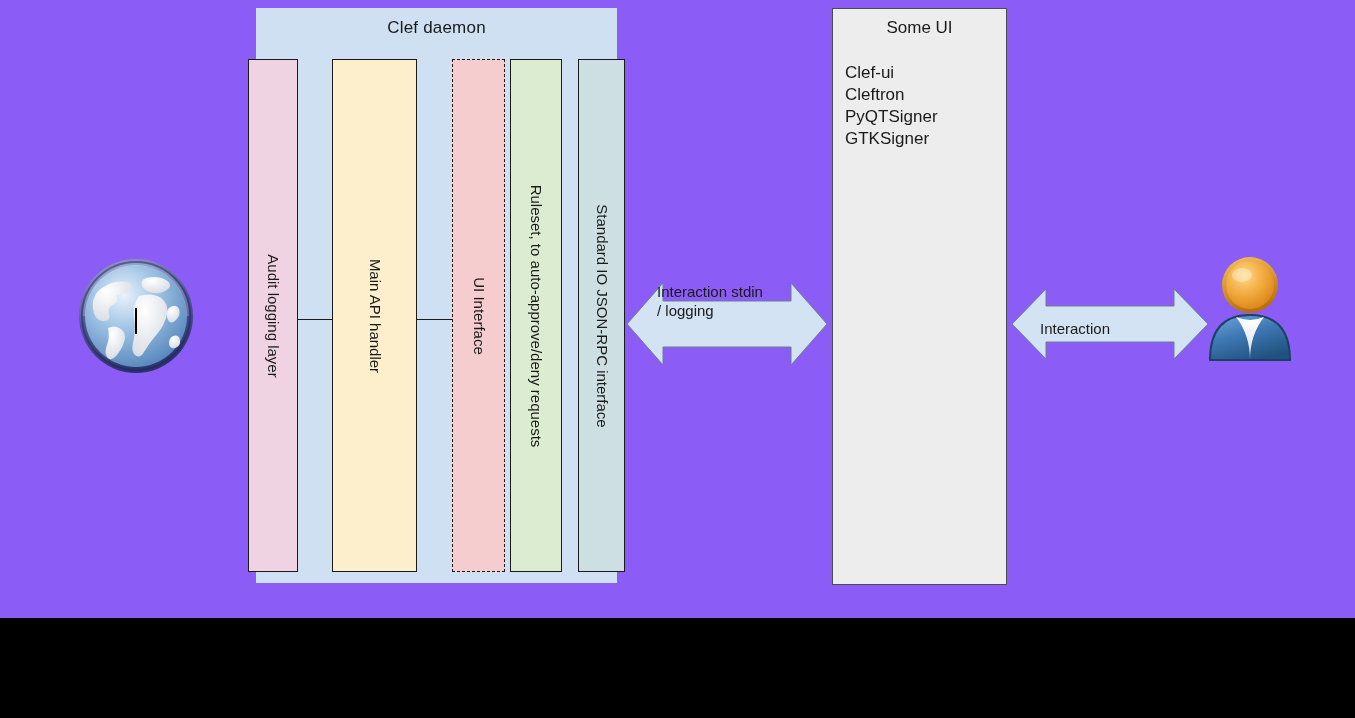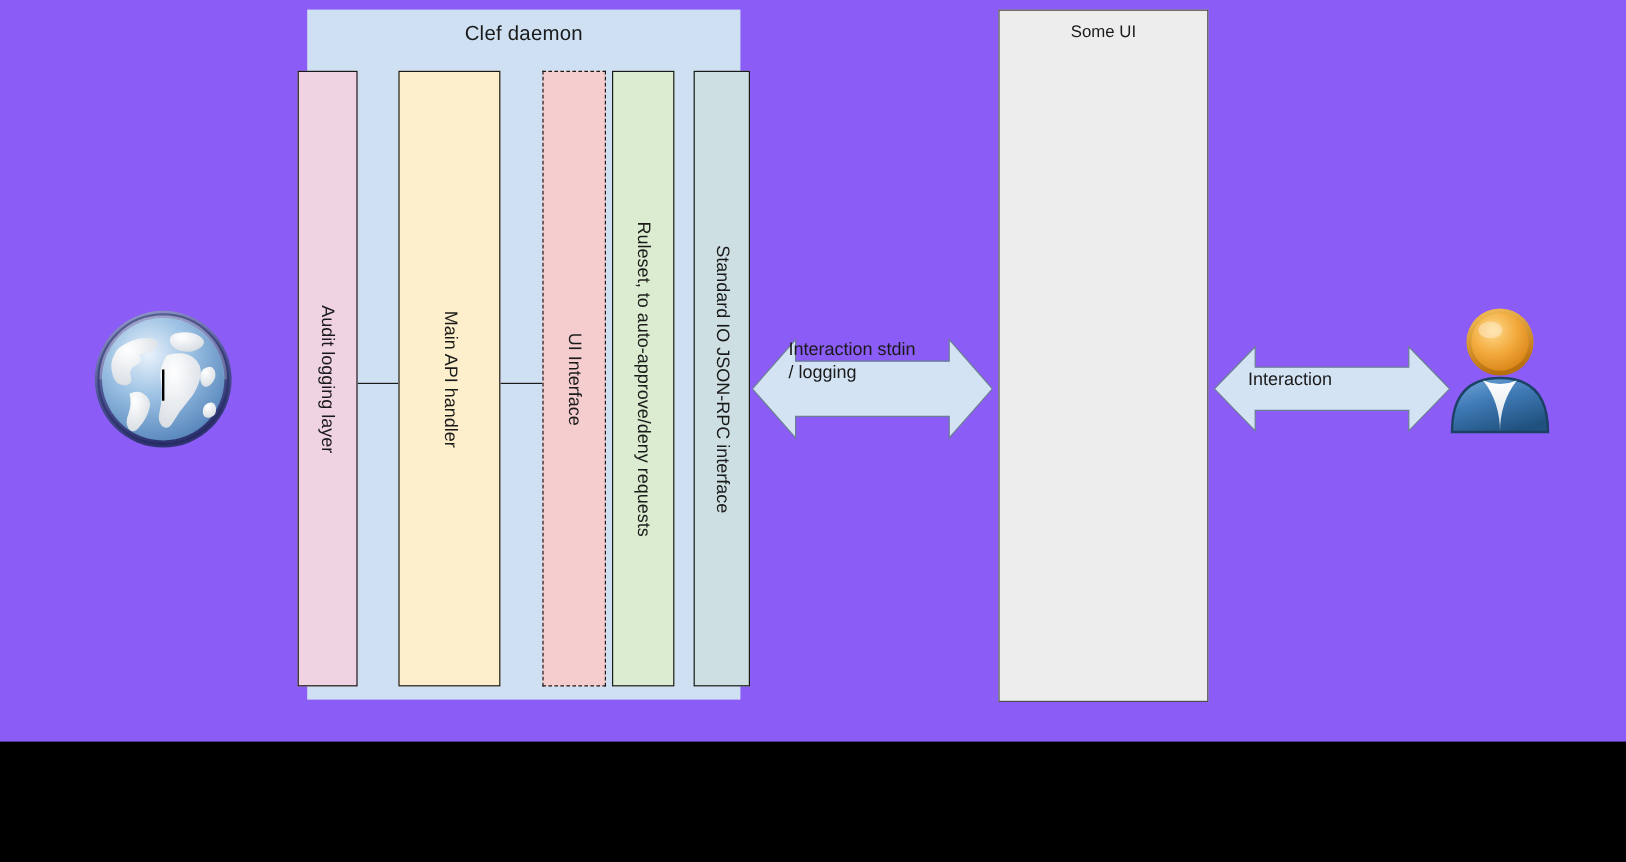--- a/index.html
+++ b/index.html
@@ -30,33 +30,33 @@
 
   
   .conn{position:absolute;height:0;border-top:1px solid #1a1a1a;}
   .conn-1{left:298px;top:319px;width:34px;}
   .conn-2{left:417px;top:319px;width:88px;}
 
   
   .ui-box{position:absolute;left:832px;top:8px;width:175px;height:577px;
     background:#ededed;border:1px solid #4d4d4d;box-sizing:border-box;}
   .ui-title{position:absolute;left:832px;top:18px;width:175px;text-align:center;
-    font-size:14px;color:#1a1a1a;}
+    font-size:17px;color:#1a1a1a;}
   .ui-list{position:absolute;left:845px;top:62px;font-size:17px;color:#1a1a1a;
     line-height:22px;}
   .ui-list div{white-space:nowrap;}
 
   
   .arrow{position:absolute;}
   .arrow svg{display:block;}
   .arrow-label{position:absolute;font-size:15px;color:#1a1a1a;line-height:19px;}
   .arrow-1{left:627px;top:277px;}
   .arrow-1-label{left:657px;top:282px;width:170px;}
   .arrow-2{left:1012px;top:285px;}
-  .arrow-2-label{left:1040px;top:307px;width:170px;}
+  .arrow-2-label{left:1040px;top:319px;width:170px;}
 
   
   .icon{position:absolute;}
   .globe-icon{left:72px;top:252px;width:128px;height:128px;}
   .user-icon{left:1203px;top:252px;width:94px;height:110px;}
 </style>
 </head>
 <body>
 
 <div id="stage">
@@ -128,20 +128,26 @@
       <polygon points="0,47 36,6 36,24 164,24 164,6 200,47 164,88 164,70 36,70 36,88" fill="#d3e3f3" stroke="#6a7f93" stroke-width="1"></polygon>
     </svg>
   </div>
   <div class="arrow-label arrow-1-label">
     <div>Interaction stdin</div>
     <div>/ logging</div>
   </div>
 
   <div class="ui-box"></div>
   <div class="ui-title">Some UI</div>
+  <div class="ui-list">
+    <div>Clef-ui</div>
+    <div>Cleftron</div>
+    <div>PyQTSigner</div>
+    <div>GTKSigner</div>
+  </div>
 
   <div class="arrow arrow-2">
     <svg width="196" height="78" viewBox="0 0 196 78">
       <polygon points="0,39 34,4 34,21 162,21 162,4 196,39 162,74 162,57 34,57 34,74" fill="#d3e3f3" stroke="#6a7f93" stroke-width="1"></polygon>
     </svg>
   </div>
   <div class="arrow-label arrow-2-label">
     <div>Interaction</div>
   </div>
 

